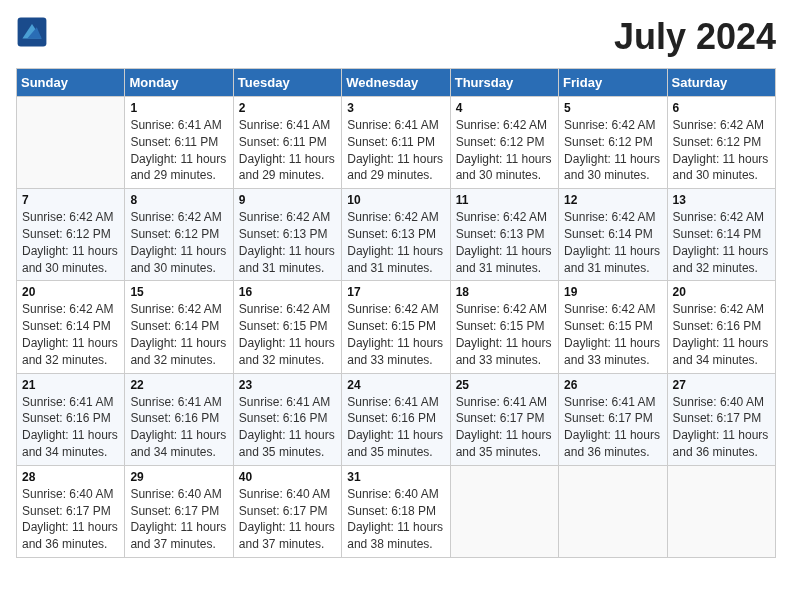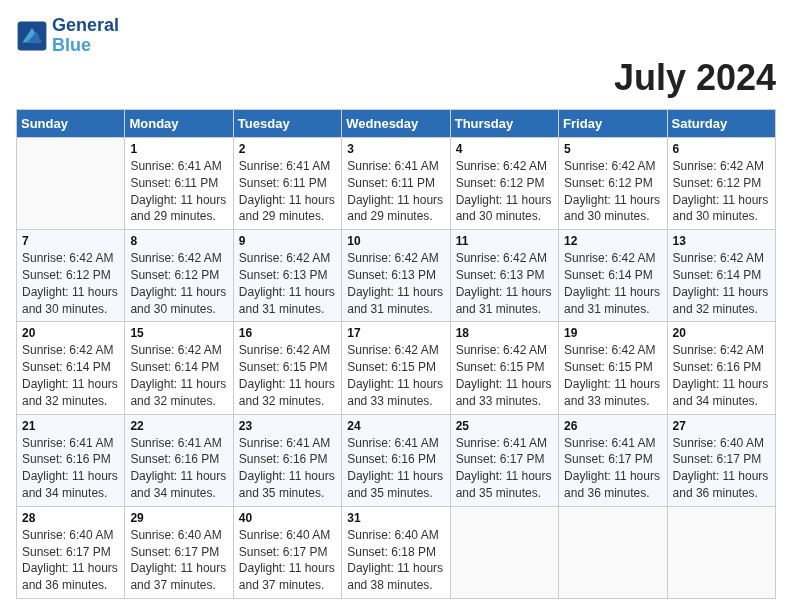--- a/index.html
+++ b/index.html
@@ -31,21 +31,20 @@
       width: 32px;
       height: 32px;
     }
     .title-block {
       text-align: right;
     }
     .month-title {
       font-size: 36px;
       font-weight: bold;
       color: #222;
-      margin-top: 41px;
     }
     .location-title {
       font-size: 16px;
       color: #444;
     }
     .calendar {
       width: 100%;
       border-collapse: collapse;
       font-size: 11px;
       border-radius: 7px;
@@ -88,24 +87,20 @@
 </head>
 <body>
 
 <div class="header">
   <div class="logo">
     <svg class="logo-icon" viewBox="0 0 40 40">
       <rect x="2" y="2" width="36" height="36" rx="4" fill="#1a4b8c"></rect>
       <polygon points="8,28 20,10 32,28" fill="#4a9fd4"></polygon>
       <polygon points="14,28 26,14 32,28" fill="#2a6db5"></polygon>
     </svg>
-    <div class="logo-text">
-      <div>General</div>
-      <div style="color:#4a9fd4;">Blue</div>
-    </div>
   </div>
   <div class="title-block">
     <div class="month-title">July 2024</div>
   </div>
 </div>
 
 <table class="calendar">
   <thead>
     <tr id="calendar-header">
         <th>Sunday</th>

